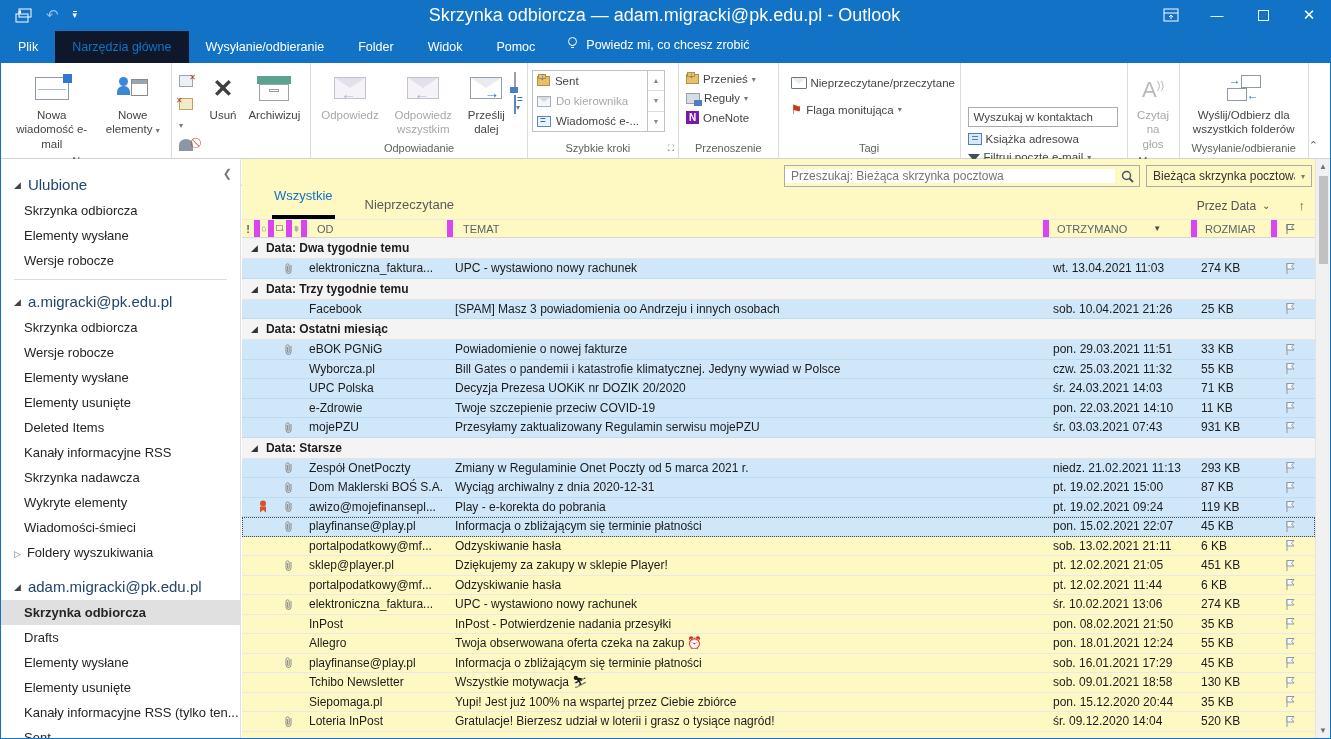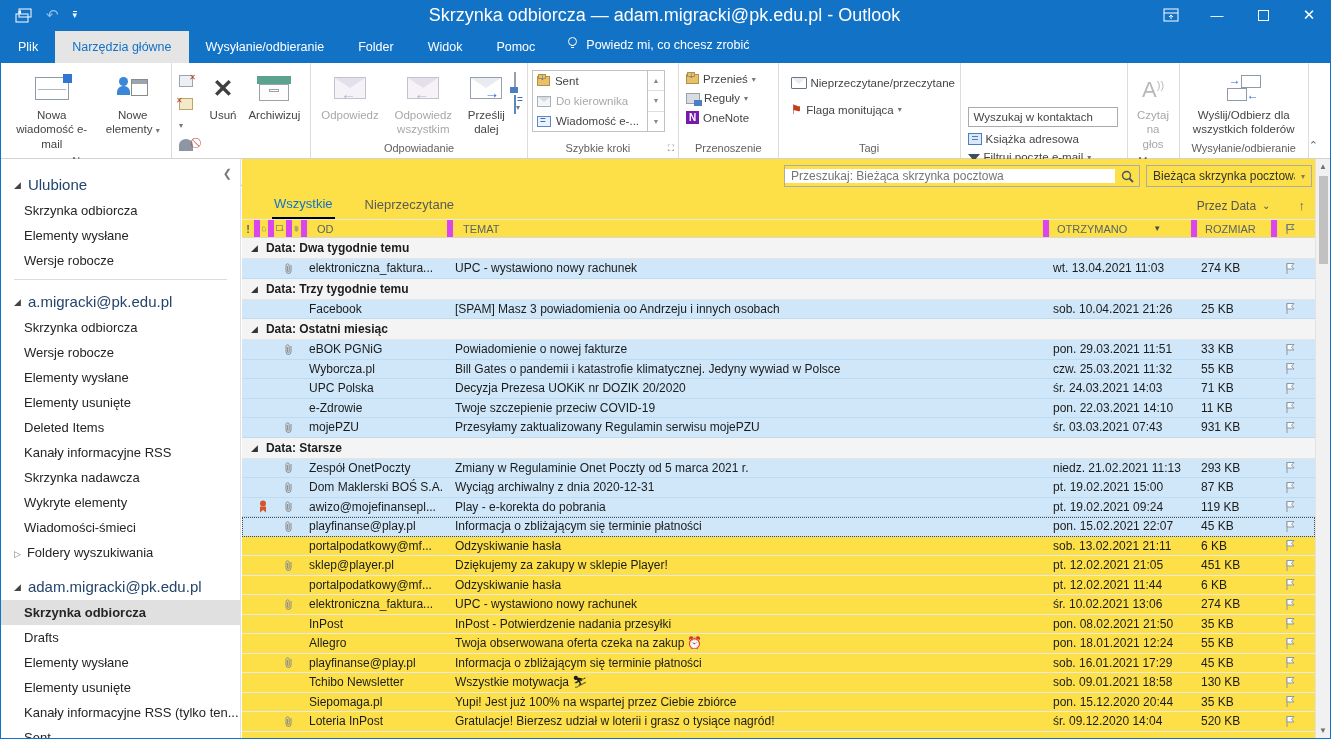--- a/index.html
+++ b/index.html
@@ -14,21 +14,21 @@
   .qat svg { display:block; }
   .win-title { flex:1; text-align:center; font-size:18px; color:#fff; }
   .win-controls { display:flex; align-items:center; height:28px; }
   .win-btn { width:46px; height:28px; display:flex; align-items:center; justify-content:center;
              color:#fff; font-size:13px; cursor:default; }
 
   
   .tabstrip { position:absolute; left:0; top:28px; width:1331px; height:34px; background:#1272c6;
               display:flex; align-items:flex-end; }
   .rtab { color:#fff; font-size:12.5px; padding:9px 17px 9px 17px; }
-  .rtab.active { background:#e5e5e5; color:#1272c6; }
+  .rtab.active { background:#0f172a; color:#1272c6; }
   .tellme { color:#fff; font-size:12.5px; padding:9px 14px; display:flex; align-items:center; gap:7px; }
 
   
   .ribbon { position:absolute; left:0; top:62px; width:1331px; height:96px; background:#fff;
             border-bottom:1px solid #d2d2d2; display:flex; }
   .rgroup { height:100%; border-right:1px solid #dcdcdc; display:flex; flex-direction:column; position:relative; }
   .rbody { flex:1; display:flex; align-items:flex-start; padding:6px 4px 0 4px; }
   .rlabel { height:18px; text-align:center; font-size:11px; color:#616161; line-height:16px; }
   .bigbtn { display:flex; flex-direction:column; align-items:center; justify-content:flex-start;
             font-size:11.5px; color:#444; text-align:center; padding:2px 6px; line-height:1.25; }
@@ -117,35 +117,35 @@
   .sb-collapse { position:absolute; right:8px; top:8px; color:#777; font-size:11px; }
   .sb-section { margin-top:8px; }
   .sb-head { display:flex; align-items:center; gap:7px; padding:5px 0 5px 13px; font-size:15px; color:#23456b; }
   .sb-head .tri { font-size:9px; color:#444; }
   .sb-item { font-size:13px; color:#252525; padding:5px 0 5px 23px; white-space:nowrap; overflow:hidden; }
   .sb-item.selected { background:#e0e0e0; font-weight:bold; }
   .sb-item .tri { font-size:9px; color:#777; margin-right:6px; margin-left:-10px; }
   .sb-divider { border-bottom:1px solid #dcdcdc; margin:6px 13px 0 13px; }
 
   
-  .listpane { position:absolute; left:241px; top:158px; right:15px; bottom:0; background:#fde047;
+  .listpane { position:absolute; left:241px; top:158px; right:15px; bottom:0; background:#fef9c3;
               display:flex; flex-direction:column; }
   .search-row { height:28px; display:flex; justify-content:flex-end; align-items:center; gap:6px;
                 padding:6px 3px 0 0; }
   .search-box { width:356px; height:22px; border:1px solid #ababab; display:flex; align-items:center; }
   .search-box input { flex:1; border:none; outline:none; font-size:12px; padding:0 6px;
                       font-family:"Liberation Sans", sans-serif; color:#444; }
   .search-box input::placeholder { color:#767676; }
   .search-mag { width:24px; display:flex; align-items:center; justify-content:center; }
   .scope-dd { width:166px; height:22px; border:1px solid #ababab; font-size:12px; color:#333;
               display:flex; align-items:center; padding:0 6px; gap:6px; }
   .scope-dd .txt { flex:1; white-space:nowrap; overflow:hidden; }
   .view-row { height:32px; display:flex; align-items:flex-end; padding:0 10px 0 30px; }
   .vtab { font-size:13px; color:#5a5a5a; padding:4px 2px 7px 2px; margin-right:28px; }
-  .vtab.active { color:#1272c6; border-bottom:2px solid #000000; padding-bottom:6px; }
+  .vtab.active { color:#1272c6; border-bottom:4px solid #000000; padding-bottom:12px; }
   .view-spacer { flex:1; }
   .sort-by { font-size:12px; color:#555; display:flex; align-items:center; gap:6px; padding-bottom:6px; }
   .sort-up { margin-left:22px; font-size:13px; color:#555; }
 
   .colheader { height:19px; display:flex; align-items:center; font-size:11px; color:#59626b;
                border-bottom:1px solid #d8d8d8; border-top:1px solid #e8e8e8; }
   .ch { display:flex; align-items:center; height:100%; padding:0 2px; }
   .ch.sep { border-left:6px solid #d946ef; }
   .ch-imp{width:12px; justify-content:center; font-weight:bold; color:#5a6470;}
   .ch-doc{width:14px} .ch-env{width:18px} .ch-clip{width:15px}

